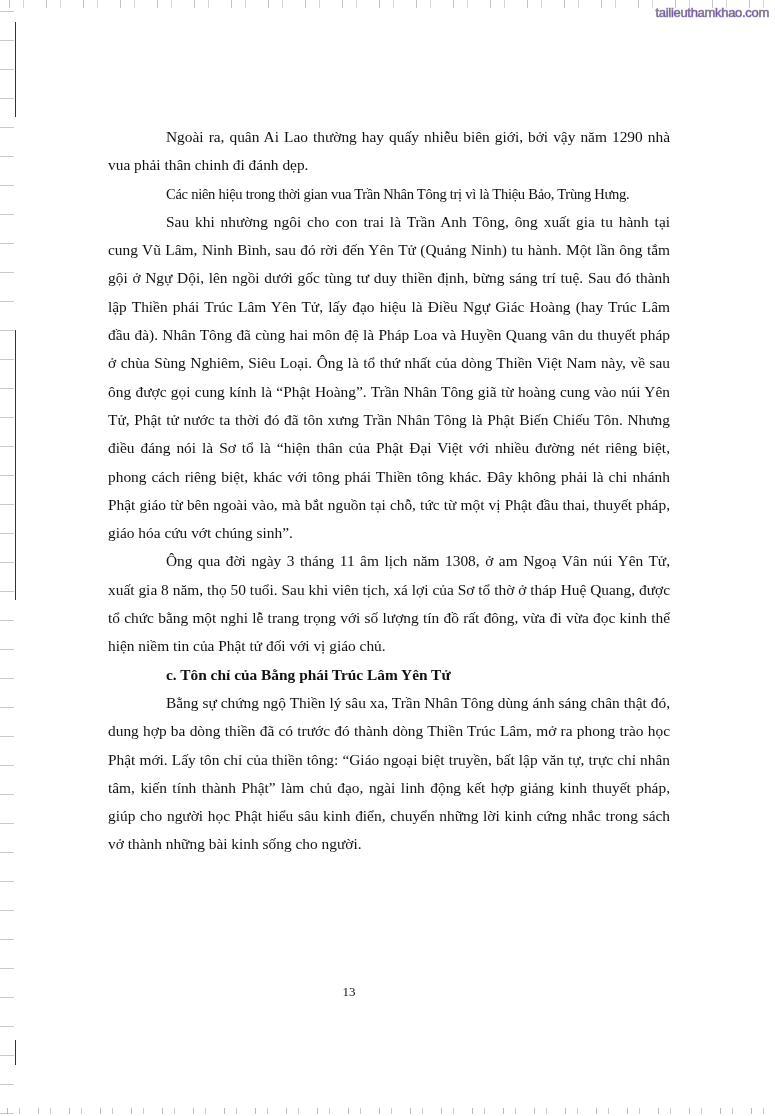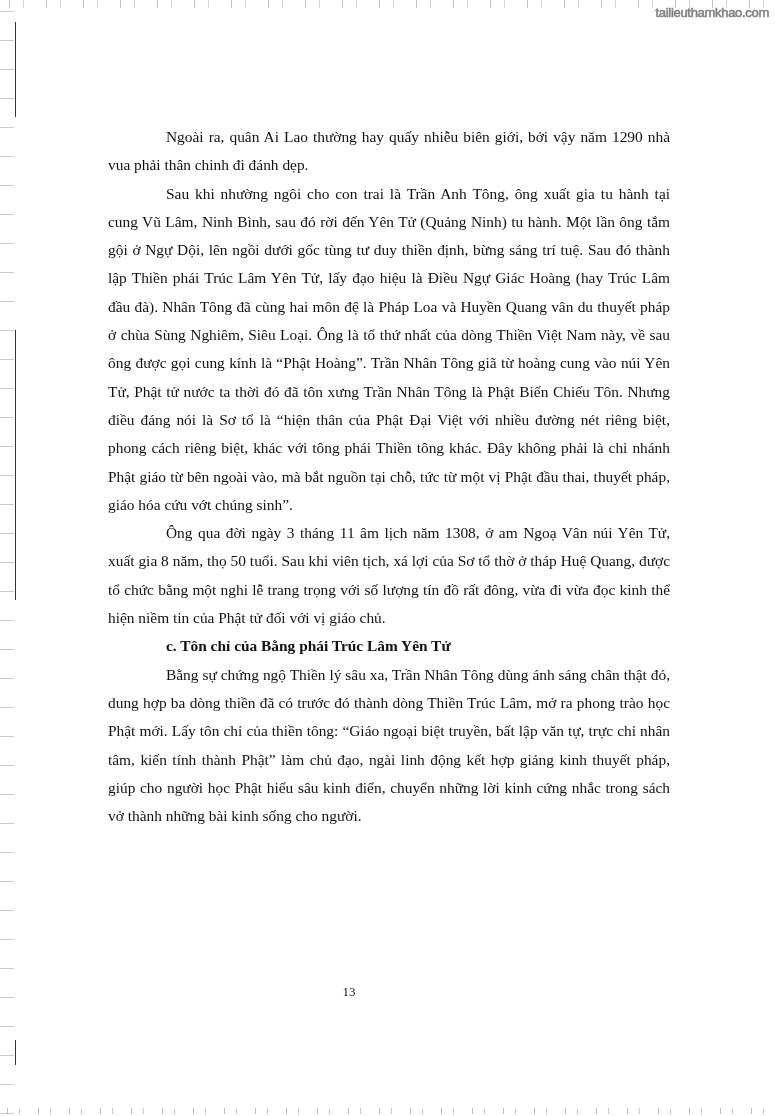--- a/index.html
+++ b/index.html
@@ -24,21 +24,21 @@
       position: absolute; left: 15px; width: 1px; background: #333;
     }
     .left-dots {
       position: absolute; left: 0; top: 0; width: 14px; height: 1116px;
       background-image: repeating-linear-gradient(180deg, transparent 0 11px, #666 11px 12px, transparent 12px 29px);
       opacity: 0.35;
     }
     .watermark {
       position: absolute; right: 6px; top: 5px;
       font-family: "Liberation Sans", "DejaVu Sans", sans-serif;
-      font-size: 13px; color: #737373;
+      font-size: 13px; color: #6d28d9;
       -webkit-text-stroke: 0.6px #8a8a8a;
       letter-spacing: -0.3px;
     }
     .page {
       position: absolute; left: 108px; top: 123px; width: 562px;
     }
     p {
       margin: 0; font-size: 15.4px; line-height: 28.3px;
       text-align: justify; text-align-last: left;
     }
@@ -56,19 +56,20 @@
 <div class="left-dots"></div>
 <div class="left-rule" style="top:22px;height:95px;"></div>
 <div class="left-rule" style="top:330px;height:270px;"></div>
 <div class="left-rule" style="top:1040px;height:25px;"></div>
 <div class="scan-bottom"></div>
 
 <div class="watermark">tailieuthamkhao.com</div>
 
 <div class="page">
   <p class="indent">Ngoài ra, quân Ai Lao thường hay quấy nhiễu biên giới, bởi vậy năm 1290 nhà vua phải thân chinh đi đánh dẹp.</p>
+  <p class="indent" style="font-size:14.6px;letter-spacing:-0.3px;">Các niên hiệu trong thời gian vua Trần Nhân Tông trị vì là Thiệu Bảo, Trùng Hưng.</p>
   <p class="indent">Sau khi nhường ngôi cho con trai là Trần Anh Tông, ông xuất gia tu hành tại cung Vũ Lâm, Ninh Bình, sau đó rời đến Yên Tử (Quảng Ninh) tu hành. Một lần ông tắm gội ở Ngự Dội, lên ngồi dưới gốc tùng tư duy thiền định, bừng sáng trí tuệ. Sau đó thành lập Thiền phái Trúc Lâm Yên Tử, lấy đạo hiệu là Điều Ngự Giác Hoàng (hay Trúc Lâm đầu đà). Nhân Tông đã cùng hai môn đệ là Pháp Loa và Huyền Quang vân du thuyết pháp ở chùa Sùng Nghiêm, Siêu Loại. Ông là tổ thứ nhất của dòng Thiền Việt Nam này, về sau ông được gọi cung kính là “Phật Hoàng”. Trần Nhân Tông giã từ hoàng cung vào núi Yên Tử, Phật tử nước ta thời đó đã tôn xưng Trần Nhân Tông là Phật Biến Chiếu Tôn. Nhưng điều đáng nói là Sơ tổ là “hiện thân của Phật Đại Việt với nhiều đường nét riêng biệt, phong cách riêng biệt, khác với tông phái Thiền tông khác. Đây không phải là chi nhánh Phật giáo từ bên ngoài vào, mà bắt nguồn tại chỗ, tức từ một vị Phật đầu thai, thuyết pháp, giáo hóa cứu vớt chúng sinh”.</p>
   <p class="indent">Ông qua đời ngày 3 tháng 11 âm lịch năm 1308, ở am Ngoạ Vân núi Yên Tử, xuất gia 8 năm, thọ 50 tuổi. Sau khi viên tịch, xá lợi của Sơ tổ thờ ở tháp Huệ Quang, được tổ chức bằng một nghi lễ trang trọng với số lượng tín đồ rất đông, vừa đi vừa đọc kinh thể hiện niềm tin của Phật tử đối với vị giáo chủ.</p>
   <p class="heading">c. Tôn chỉ của Bằng phái Trúc Lâm Yên Tử</p>
   <p class="indent">Bằng sự chứng ngộ Thiền lý sâu xa, Trần Nhân Tông dùng ánh sáng chân thật đó, dung hợp ba dòng thiền đã có trước đó thành dòng Thiền Trúc Lâm, mở ra phong trào học Phật mới. Lấy tôn chỉ của thiền tông: “Giáo ngoại biệt truyền, bất lập văn tự, trực chỉ nhân tâm, kiến tính thành Phật” làm chủ đạo, ngài linh động kết hợp giảng kinh thuyết pháp, giúp cho người học Phật hiểu sâu kinh điển, chuyển những lời kinh cứng nhắc trong sách vở thành những bài kinh sống cho người.</p>
 </div>
 
 <div class="pagenum">13</div>
 
 </body></html>

